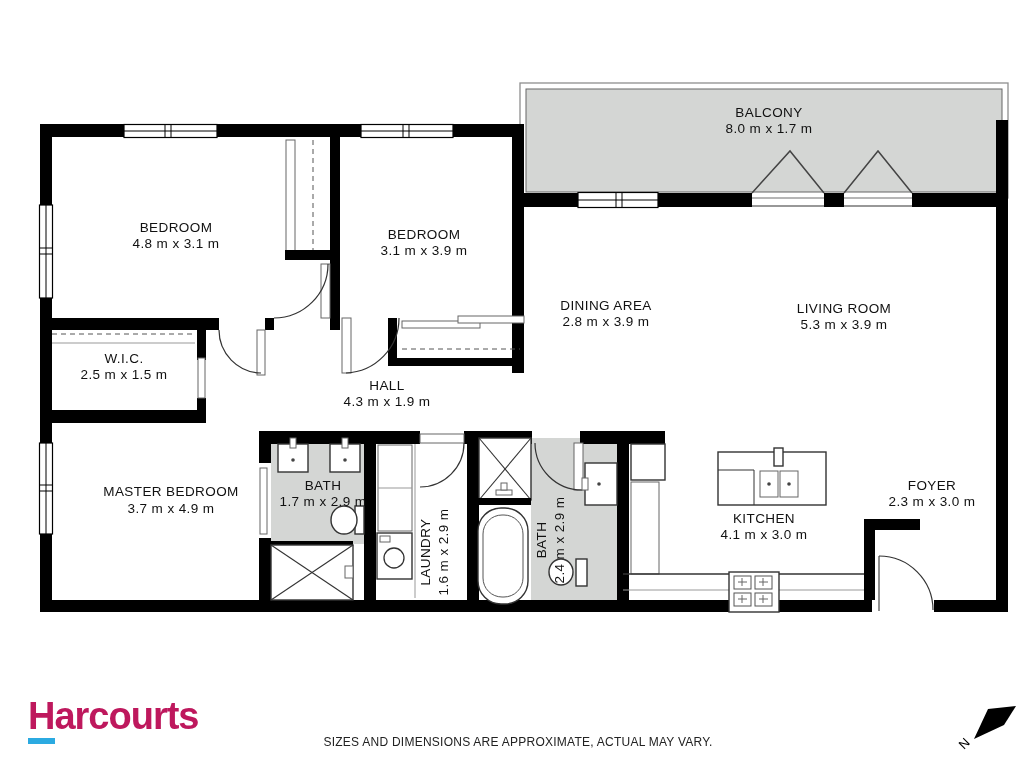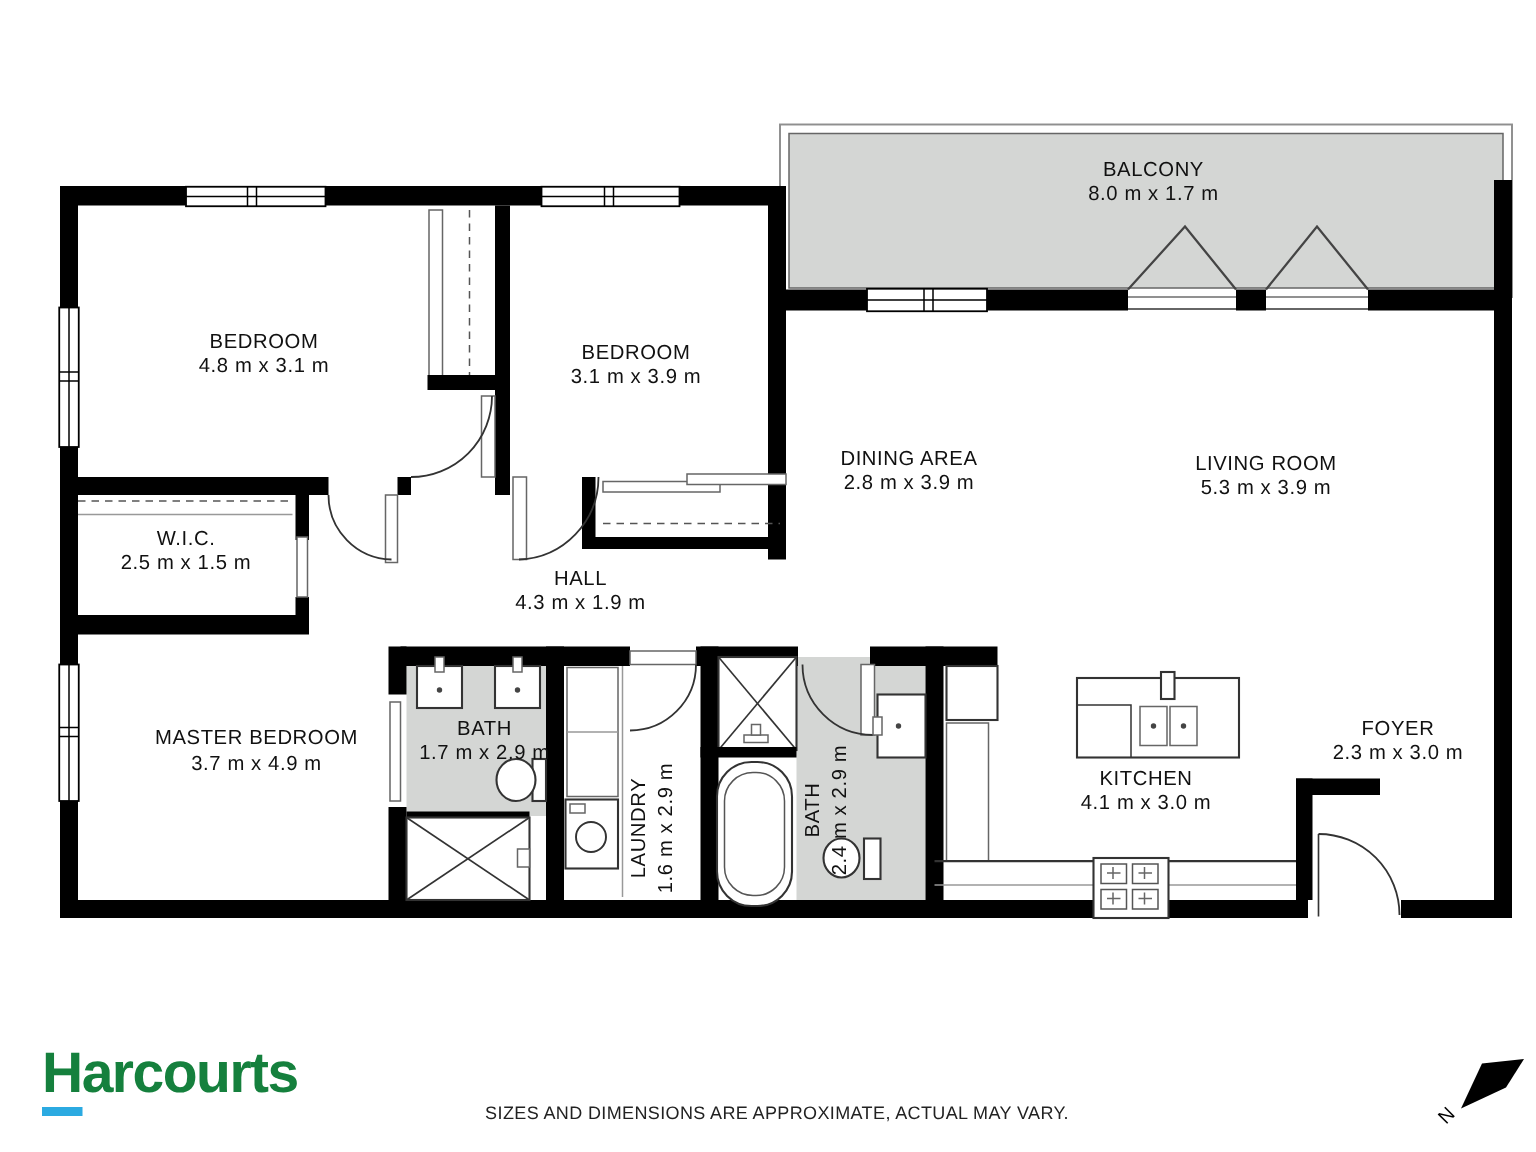--- a/index.html
+++ b/index.html
@@ -248,20 +248,20 @@
   </g>
 
   <g>
     <polygon points="1004,706 976,709 962,739 992,725" fill="#000"></polygon>
     <text x="952" y="750" font-size="13" fill="#000" transform="rotate(-45 952 750)">N</text>
   </g>
 </svg>
 
   
   <div id="logo">
-    <div class="word" style="color: #15803d;">Harcourts</div>
+    <div class="word" style="color: #be185d;">Harcourts</div>
     <div class="bar" style="background: rgb(43, 170, 225);"></div>
   </div>
 
   
   <div id="disclaimer">SIZES AND DIMENSIONS ARE APPROXIMATE, ACTUAL MAY VARY.</div>
 
 </div>
 
 </body></html>

